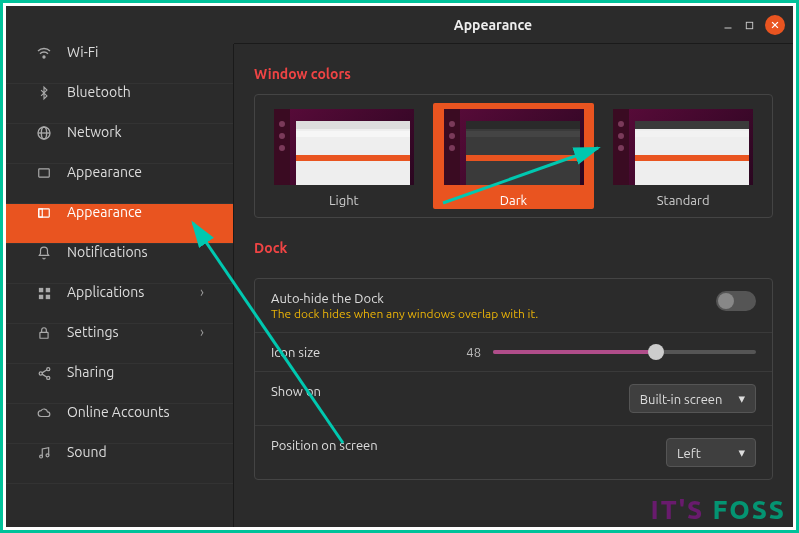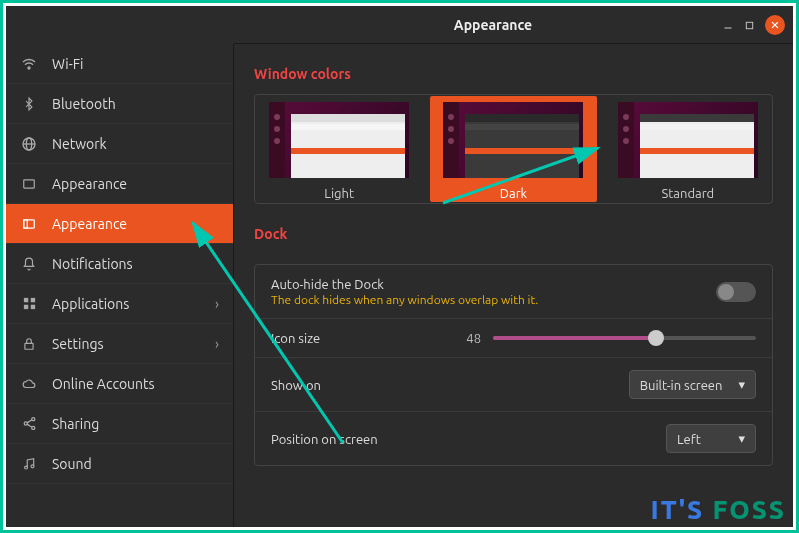--- a/index.html
+++ b/index.html
@@ -12,29 +12,29 @@
   .hdr-right { grid-column: 2; grid-row: 1; justify-content: space-between; }
   .hbtn { width: 30px; height: 30px; margin: 4px; border-radius: 4px; background: #3a3a3a; display: flex; align-items: center; justify-content: center; color: #ddd; }
   .hbtn svg, .ico svg { display:block; }
   .title-l { flex: 1; text-align: center; font-weight: 600; color: #eee; font-size: 14px; }
   .title-r { flex: 1; text-align: center; font-weight: 600; color: #eee; font-size: 14px; }
   .winbtns { display: flex; align-items: center; gap: 10px; padding-right: 8px; }
   .circ    { width: 20px; height: 20px; border-radius: 50%; display: flex; align-items: center; justify-content: center; }
   .closebtn{ background: #e95420; }
   
   .sidebar { grid-column: 1; grid-row: 2; border-right: 1px solid #1a1a1a; background: #2b2b2b; }
-  .nav-item { display: flex; align-items: center; height: 40px; padding: 0 14px; gap: 14px; color: #ddd; font-size: 14px; border-bottom: 1px solid #333; position: relative; }
+  .nav-item { display: flex; align-items: flex-start; height: 40px; padding: 0 29px; gap: 14px; color: #ddd; font-size: 14px; border-bottom: 1px solid #333; position: relative; }
   .nav-item.active { background: #e95420; color: #fff; }
   .nav-item .chev { margin-left: auto; color: #999; }
   .ico { width: 18px; height: 18px; color: #aaa; display:flex; align-items:center; justify-content:center;}
   .nav-item.active .ico { color: #fff; }
   
   .content { grid-column: 2; grid-row: 2; background: #2b2b2b; padding: 22px 20px 10px 20px; overflow: hidden; }
   .sect { color: #ef4444; font-weight: 600; font-size: 14px; margin-bottom: 12px; }
-  .themes { display: flex; gap: 8px; border: 1px solid #444; border-radius: 4px; padding: 1px; }
+  .themes { display: flex; gap: 8px; border: 1px solid #444; border-radius: 4px; padding: 8px; }
   .theme { flex: 1; text-align: center; font-size: 13px; color: #ccc; padding: 6px 4px 2px 4px; border-radius: 2px;}
   .theme.sel { background: #e95420; color: #fff; }
   .thumb { width: 140px; height: 76px; margin: 0 auto 8px auto; position: relative; overflow: hidden; }
   .th-bg   { position:absolute; inset:0; background: linear-gradient(135deg,#5a0b3a,#2a0620); }
   .th-dock { position:absolute; left:0; top:0; bottom:0; width:16px; background:#3a0b22; display:flex; flex-direction:column; gap:6px; padding:12px 0; align-items:center;}
   .th-dot  { width:6px; height:6px; border-radius:50%; background:#7a3a5a;}
   .th-win  { position:absolute; top:12px; }
   .th-bar  { height:8px;}
   .th-sub  { height:6px; margin-top:2px;}
   .th-str  { height:6px; background:#e95420; margin-top:18px;}
@@ -46,37 +46,37 @@
   .tstd .th-win{ left:22px; right:4px; bottom:0; background:#eee;}
   .tstd .th-bar{ background:#3a3a3a;}
   .tstd .th-sub{ background:#f2f2f2;}
   
   .tdark .th-win{ left:22px; right:4px; bottom:0; background:#3a3a3a;}
   .tdark .th-bar{ background:#2a2a2a;}
   .tdark .th-sub{ background:#444;}
   .tdark .th-str{ background:#e95420;}
   
   .panel { margin-top: 22px; border: 1px solid #444; border-radius: 4px; }
-  .row { display: flex; align-items: center; padding: 12px 16px; border-bottom: 1px solid #3a3a3a; font-size: 13px; color: #ddd; }
+  .row { display: flex; align-items: flex-start; padding: 12px 16px; border-bottom: 1px solid #3a3a3a; font-size: 13px; color: #ddd; }
   .row:last-child { border-bottom: none; }
   .row .lbl { flex: 0 0 160px; }
   .row .sub { color: #eab308; font-size: 12px; margin-top: 2px;}
   .toggle { margin-left: auto; width: 40px; height: 20px; background: #555; border-radius: 10px; position: relative; }
   .toggle::after { content:""; position:absolute; left:2px; top:2px; width:16px; height:16px; border-radius:50%; background:#888; }
   .slider { flex: 1; display:flex; align-items:center; gap:12px; margin-left: 20px;}
   .svalue { width: 30px; text-align: right; color:#bbb;}
   .track { flex:1; height:4px; background:#555; position:relative; border-radius:2px;}
   .fill  { position:absolute; left:0; top:0; bottom:0; width:62%; background:#b04d8a; border-radius:2px;}
   .thumbk{ position:absolute; left:62%; top:50%; width:16px; height:16px; background:#ccc; border-radius:50%; transform:translate(-50%,-50%);}
   .select { margin-left: auto; background:#3f3f3f; border:1px solid #555; border-radius:4px; padding:6px 10px; display:flex; align-items:center; gap:16px; color:#ddd; min-width:120px; justify-content:space-between;}
   
   .arrow { position:absolute; pointer-events:none; }
   
   .watermark { position:absolute; right:10px; bottom:6px; font-weight:800; font-size:26px; letter-spacing:2px; color:#00a07a; opacity:0.9; pointer-events:none;}
-  .watermark .lt { color:#3b82f6;text-align:right; }
+  .watermark .lt { color:#701a75;text-align:right; }
 </style>
 </head>
 <body>
 
 <div class="frame">
  <div class="window">
 
 
   <div class="hdr-right">
     <div style="width:30px"></div>
@@ -173,37 +173,37 @@
             <svg width="14" height="16" viewBox="0 0 24 24" fill="none" stroke="currentColor" stroke-width="2">
               <rect x="5" y="11" width="14" height="10" rx="1"></rect>
               <path d="M8 11V7a4 4 0 118 0v4"></path>
             </svg>
           </span>
       <span>Settings</span>
       <span class="chev">›</span>
     </div>
     <div class="nav-item">
       <span class="ico">
-            <svg width="16" height="14" viewBox="0 0 24 24" fill="none" stroke="currentColor" stroke-width="2">
-              <path d="M7 18a5 5 0 010-10 6 6 0 0111 2 4 4 0 010 8H7z"></path>
-            </svg>
-          </span>
-      <span>Online Accounts</span>
-    </div>
-    <div class="nav-item">
-      <span class="ico">
             <svg width="15" height="15" viewBox="0 0 24 24" fill="none" stroke="currentColor" stroke-width="2">
               <circle cx="6" cy="12" r="2.5"></circle>
               <circle cx="18" cy="5" r="2.5"></circle>
               <circle cx="18" cy="19" r="2.5"></circle>
               <line x1="8" y1="11" x2="16" y2="6"></line>
               <line x1="8" y1="13" x2="16" y2="18"></line>
             </svg>
           </span>
       <span>Sharing</span>
+    </div>
+    <div class="nav-item">
+      <span class="ico">
+            <svg width="16" height="14" viewBox="0 0 24 24" fill="none" stroke="currentColor" stroke-width="2">
+              <path d="M7 18a5 5 0 010-10 6 6 0 0111 2 4 4 0 010 8H7z"></path>
+            </svg>
+          </span>
+      <span>Online Accounts</span>
     </div>
     <div class="nav-item">
       <span class="ico">
             <svg width="14" height="16" viewBox="0 0 24 24" fill="none" stroke="currentColor" stroke-width="2">
               <path d="M9 18V5l11-2v13"></path>
               <circle cx="7" cy="18" r="2.5"></circle>
               <circle cx="18" cy="16" r="2.5"></circle>
             </svg>
           </span>
       <span>Sound</span>

